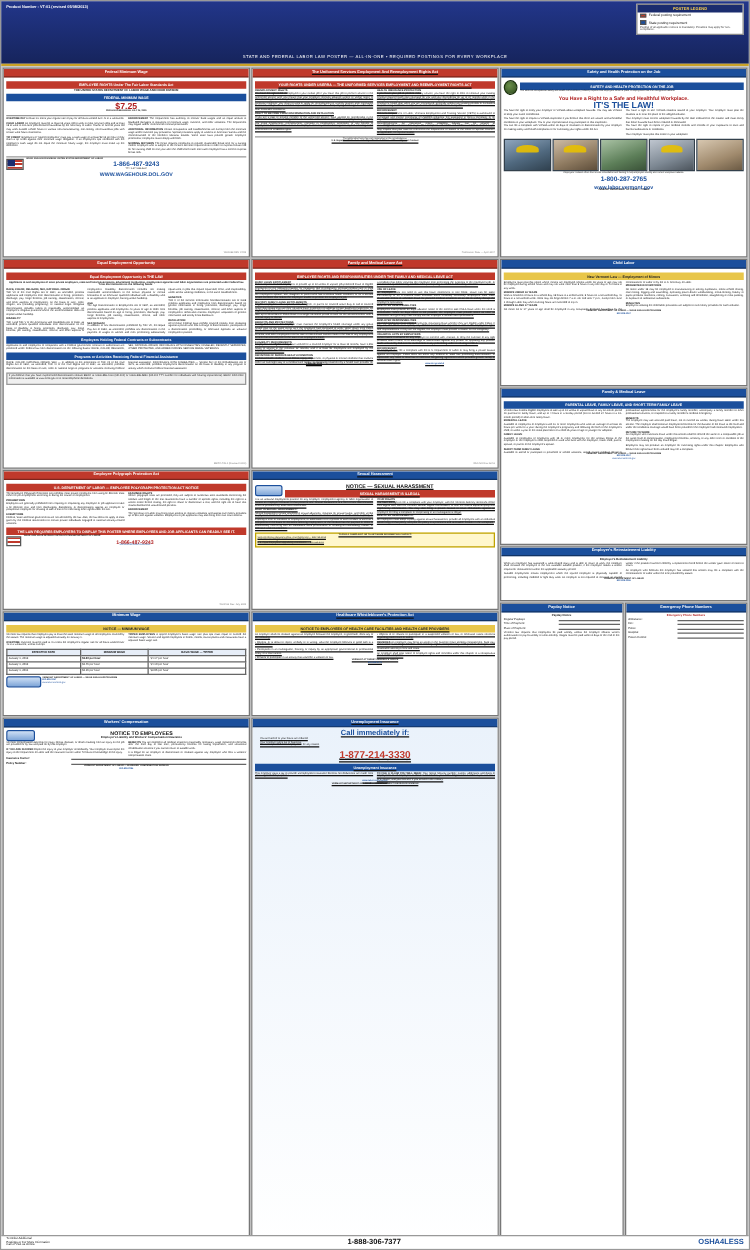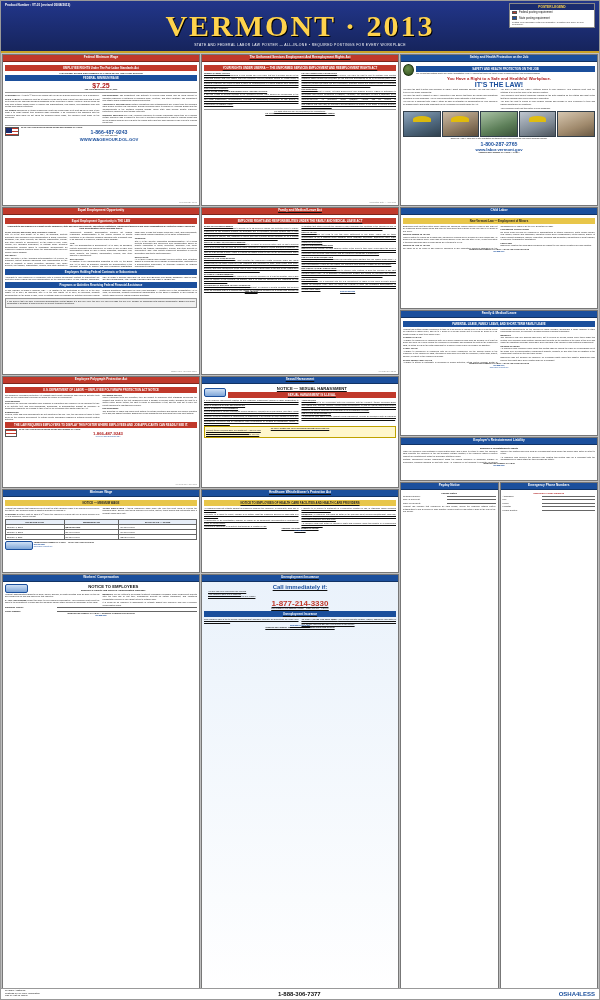--- a/index.html
+++ b/index.html
@@ -148,21 +148,20 @@
   .hline { display:flex; gap:1px; }
   .hline > div { flex:1 1 0; }
 </style>
 </head>
 <body>
 
 <div class="poster">
 
   <div class="hdr">
     <div class="prodnum">Product Number : VT-01 (revised 05/08/2013)</div>
-    <div class="title">VERMONT · 2013</div>
     <div class="subtitle">STATE AND FEDERAL LABOR LAW POSTER — ALL-IN-ONE  •  REQUIRED POSTINGS FOR EVERY WORKPLACE</div>
 
     <div class="legend">
       <h4>POSTER LEGEND</h4>
       <div class="row">
         <span class="sw" style="background:#c0392b"></span>
         <span>Federal posting requirement</span>
       </div>
       <div class="row">
         <span class="sw" style="background:#1b4f9c"></span>

